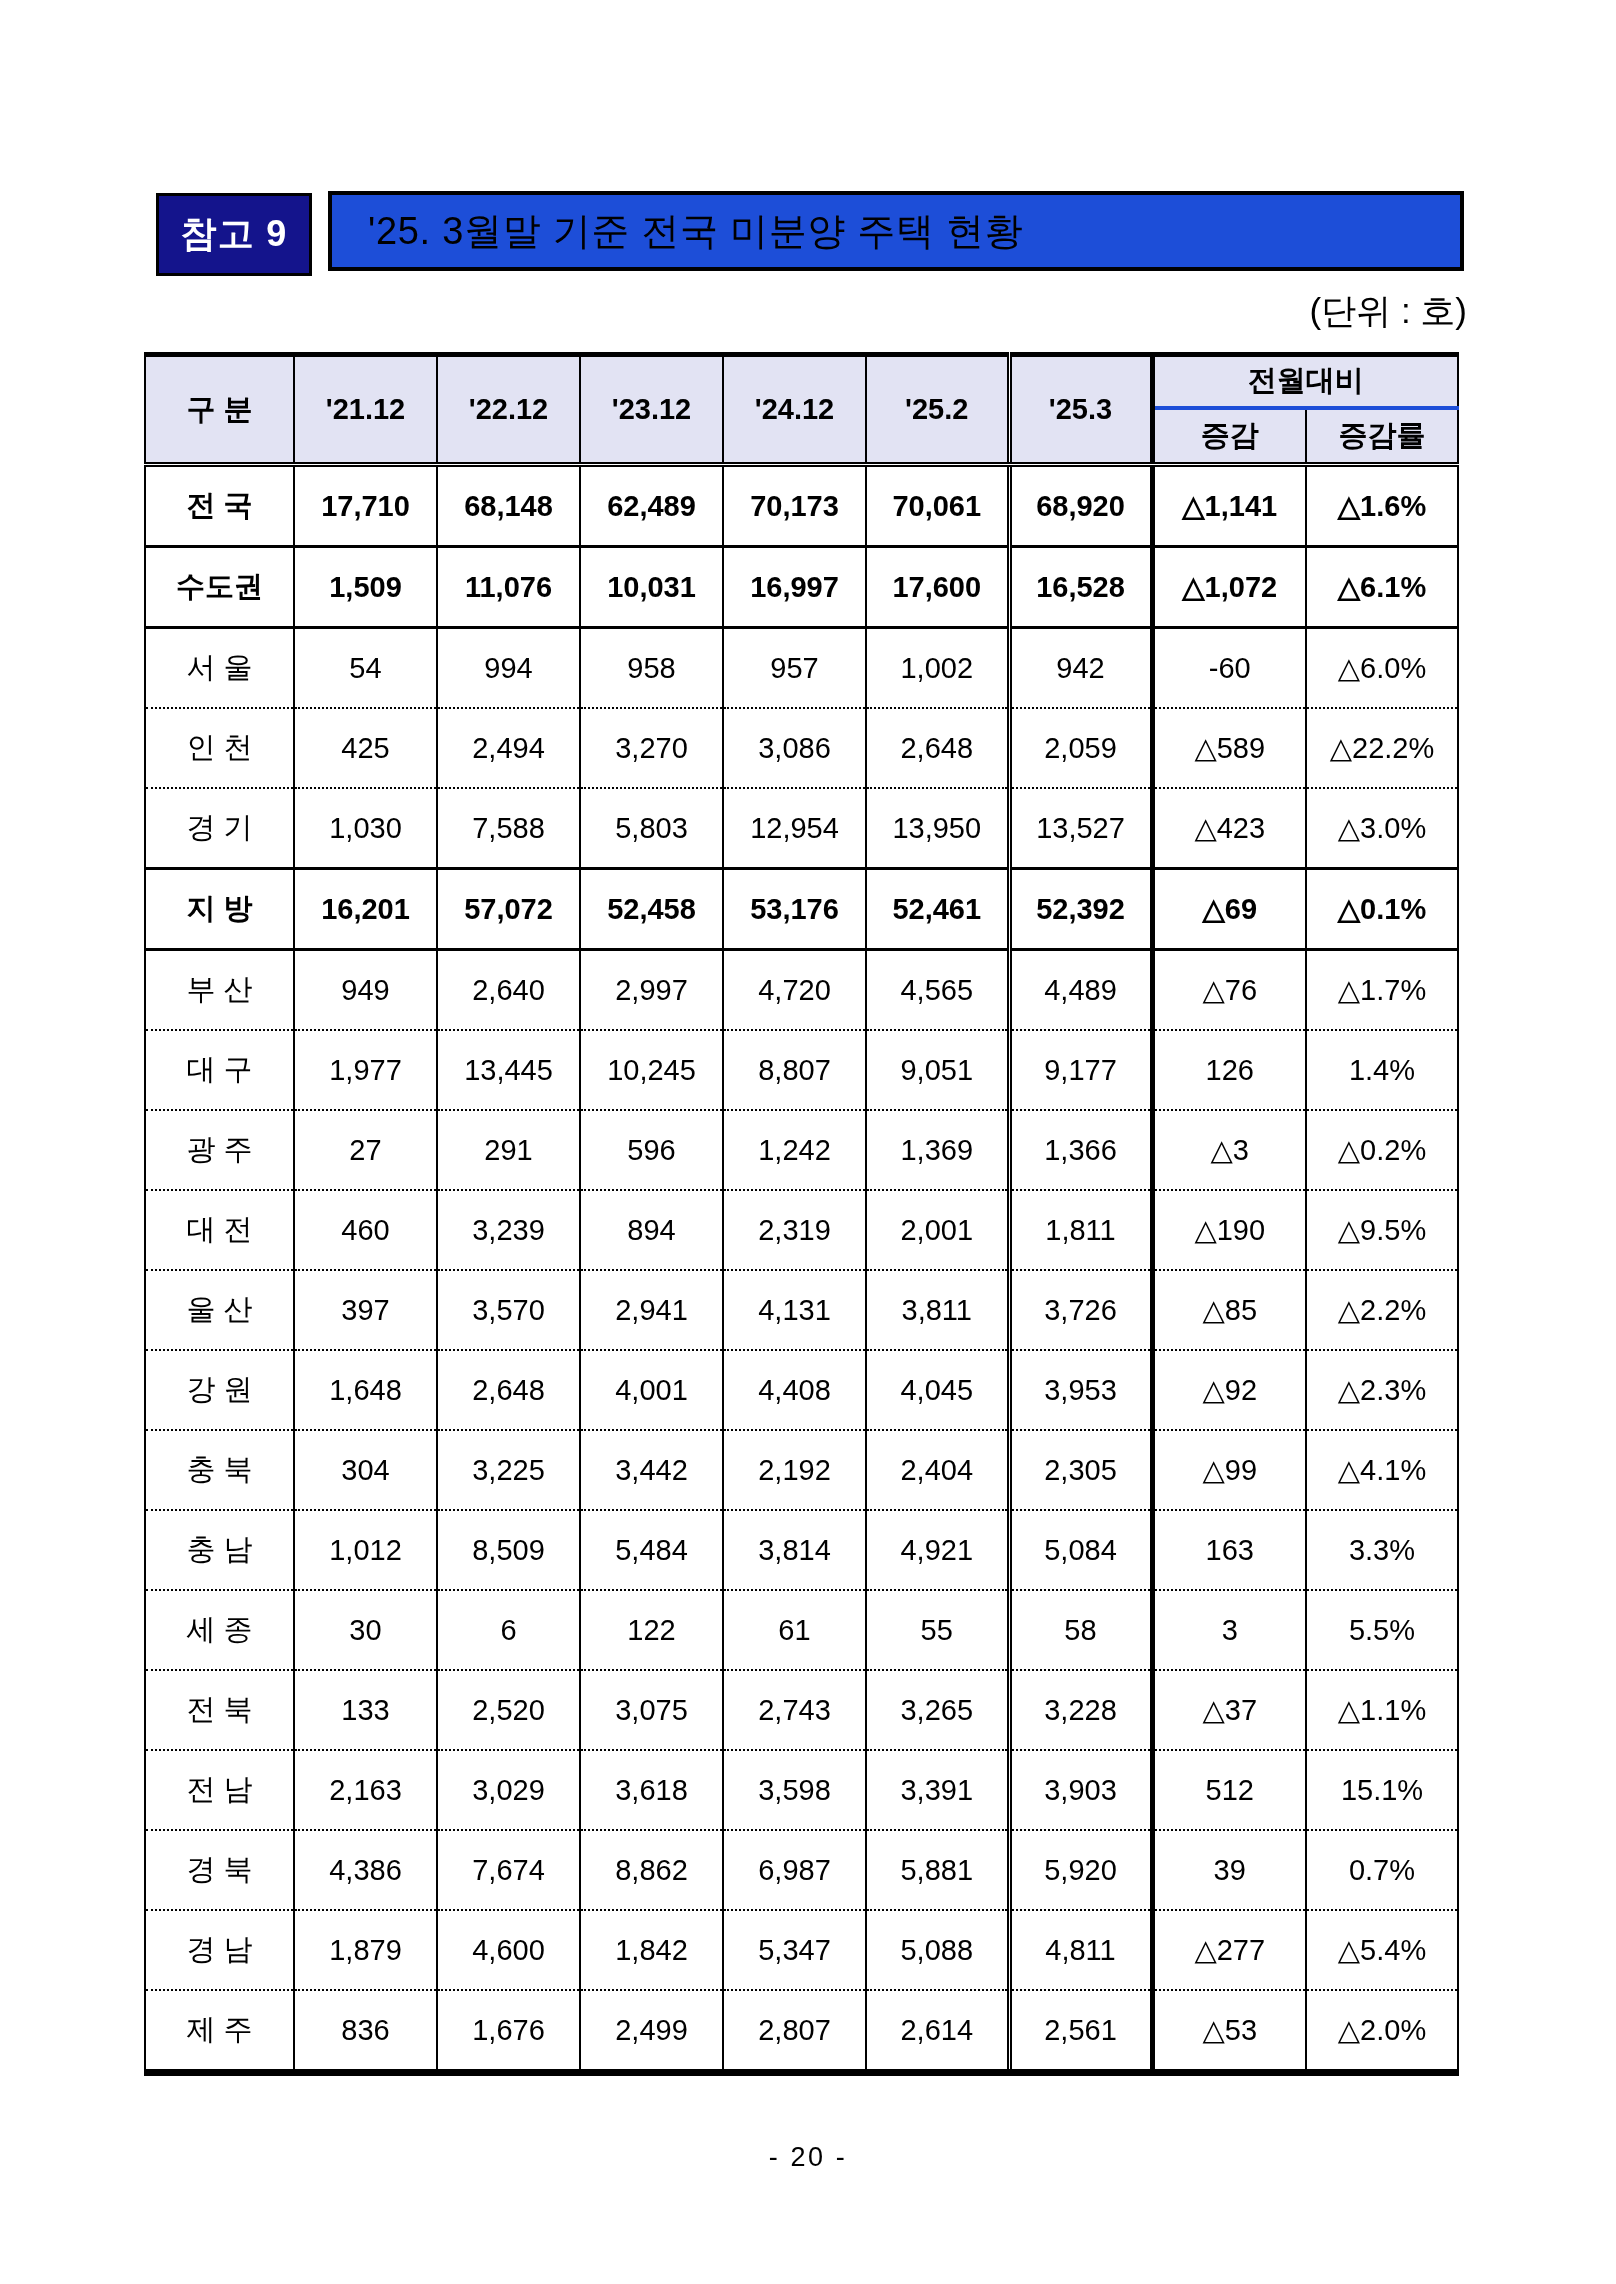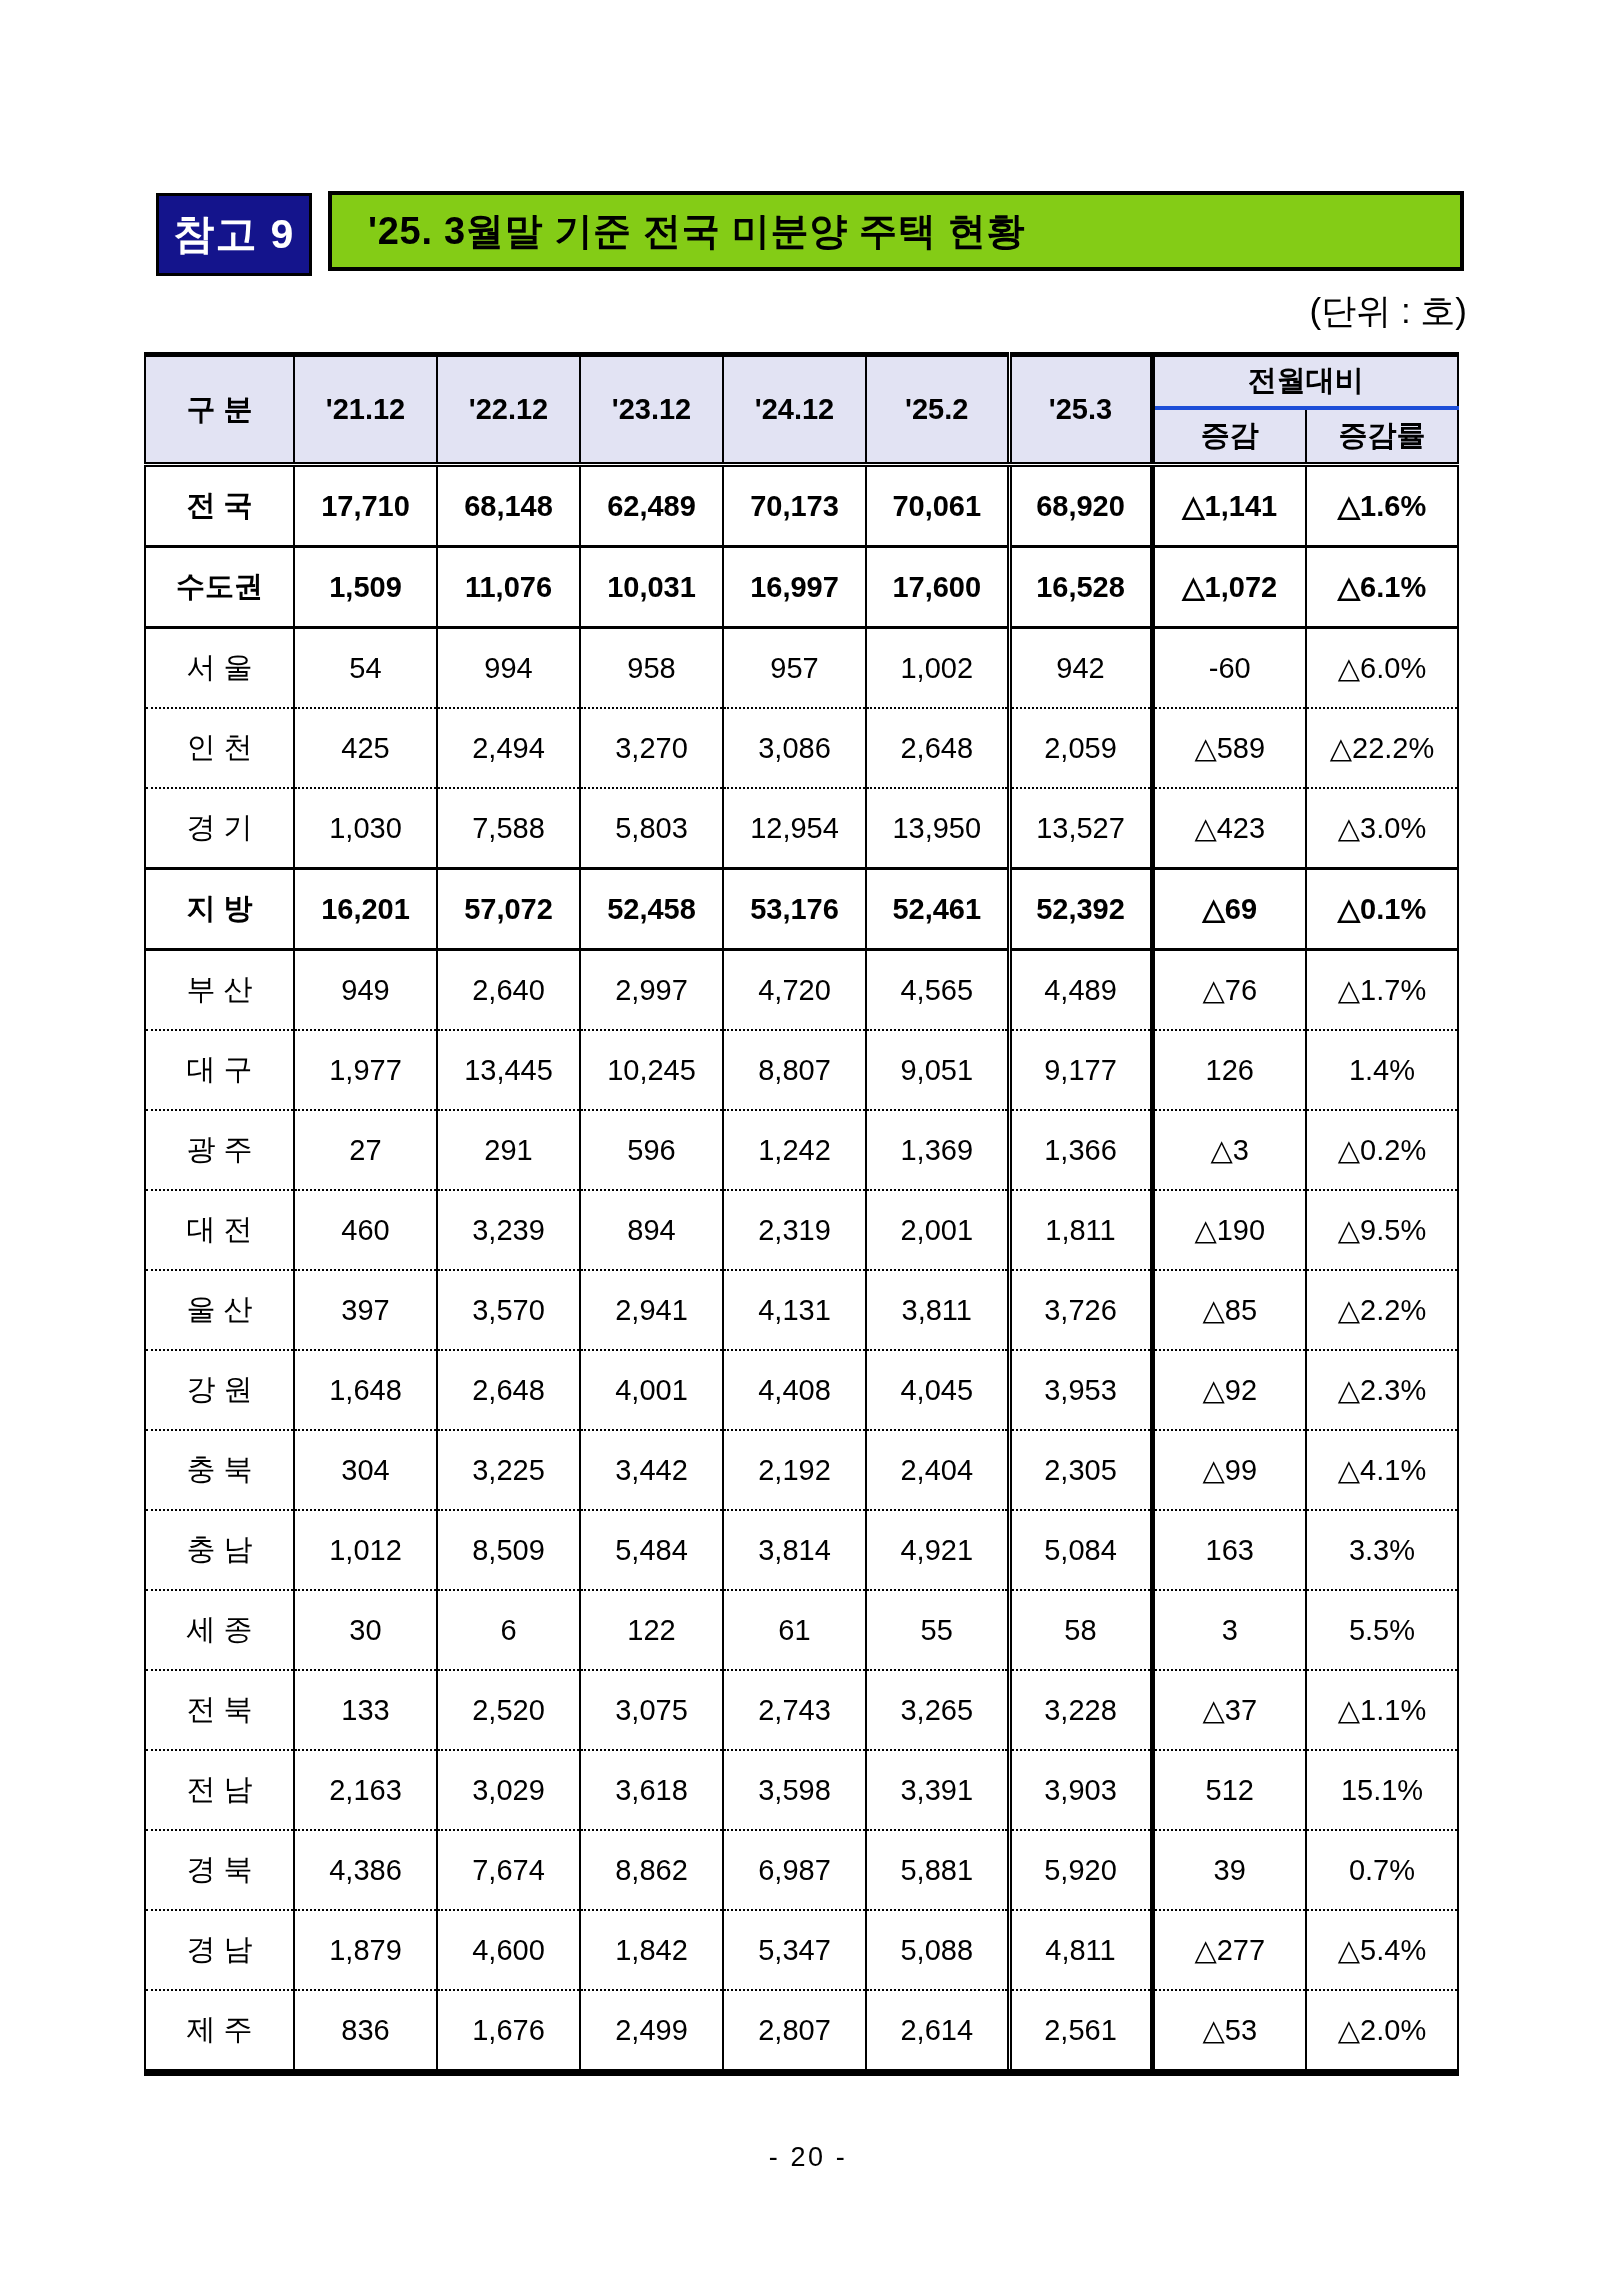--- a/index.html
+++ b/index.html
@@ -11,31 +11,31 @@
     position: relative;
   }
   .page { position: absolute; inset: 0; }
 
   
   .ref-box {
     position: absolute; left: 156px; top: 193px;
     width: 150px; height: 77px;
     background: #14148C;
     border: 3.3px solid #000;
-    color: #fff; font-weight: bold; font-size: 41px;
+    color: #fff; font-weight: bold; font-size: 36px;
     display: flex; align-items: center; justify-content: center;
     letter-spacing: 1.3px;
   }
   .title-box {
     position: absolute; left: 328px; top: 191px;
     width: 1092px; height: 72px;
     border: 4.6px solid #000;
-    background: #84cc16;
+    background: #1d4ed8;
     display: flex; align-items: center;
-    font-weight: bold; font-size: 38px;
+    font-weight: normal; font-size: 38px;
     padding-left: 36px;
     letter-spacing: 0.7px;
   }
   .unit-label {
     position: absolute; top: 288px; right: 149px;
     font-size: 35px;
   }
 
   
   .table-wrap { position: absolute; left: 144px; top: 352px; }

